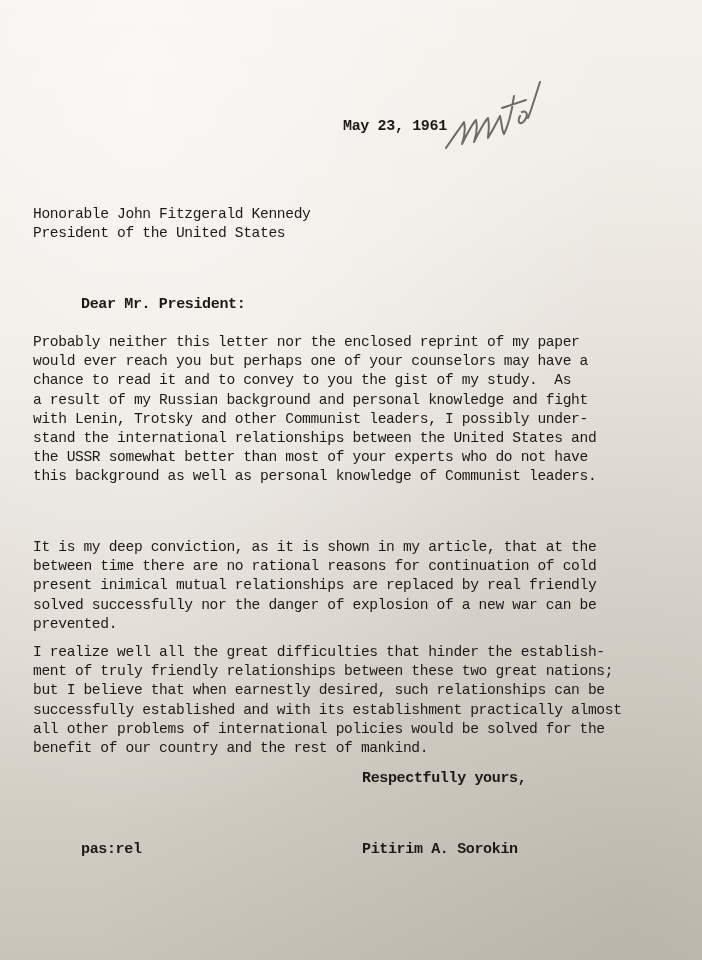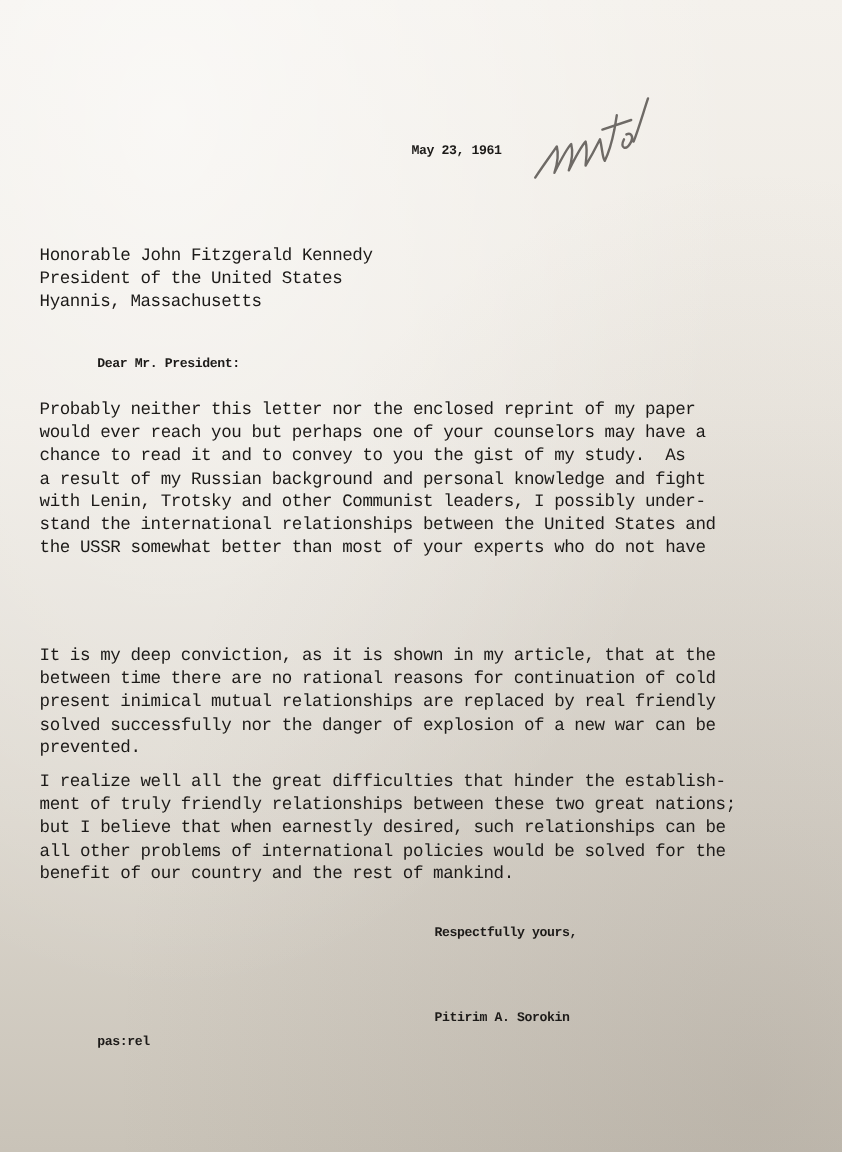--- a/index.html
+++ b/index.html
@@ -18,21 +18,21 @@
     .paper {
       position: absolute;
       inset: 0;
       background:
         radial-gradient(ellipse at 20% 10%, rgba(255,255,255,0.55), rgba(255,255,255,0) 60%),
         radial-gradient(ellipse at 90% 95%, rgba(120,110,100,0.18), rgba(0,0,0,0) 60%);
     }
     .line {
       position: absolute;
       white-space: pre;
-      font-size: 11px;
+      font-size: 15px;
       font-weight: bold;
       letter-spacing: -0.35px;
       line-height: 19px;
       padding-left: 48px;
     }
     .para {
       position: absolute;
       left: 33px;
       font-size: 14.6px;
       font-weight: normal;
@@ -47,64 +47,65 @@
       position: absolute;
       left: 442px;
       top: 78px;
       width: 110px;
       height: 75px;
     }
     .date { left: 295px; top: 117px; }
     .addr { left: 33px; top: 205px; }
     .salutation { left: 33px; top: 295px; text-align: right; }
     .closing { left: 314px; top: 769px; text-align: center; }
-    .initials { left: 33px; top: 860px; }
+    .initials { left: 33px; top: 840px; }
     .signature { left: 314px; top: 840px; }
   </style>
 </head>
 <body>
 
 <div class="paper">
 
   <div class="line date">May 23, 1961</div>
 
   <svg class="handwriting" viewBox="0 0 110 75">
     <path d="M4 70 C 12 58, 18 50, 22 44 C 24 52, 22 60, 20 66 C 26 54, 30 46, 34 42 C 36 50, 34 58, 32 64 C 38 52, 42 44, 46 40 C 48 48, 46 56, 46 60 C 52 50, 56 42, 58 38 C 60 46, 60 54, 62 56 C 66 48, 68 40, 70 30 L 72 18 M 60 30 L 84 22 M 78 38 C 74 46, 80 48, 84 40 C 86 36, 84 32, 80 34 M 86 40 C 90 30, 94 16, 98 4" fill="none" stroke="#6e6a66" stroke-width="2" stroke-linecap="round" stroke-linejoin="round"></path>
   </svg>
 
   <div class="para addr">
     <span>Honorable John Fitzgerald Kennedy</span>
     <span>President of the United States</span>
-    <span>Hyannis, Massachusetts</span>
   </div>
 
   <div class="line salutation">Dear Mr. President:</div>
 
   <div class="para" style="top:333px;">
     <span>Probably neither this letter nor the enclosed reprint of my paper</span>
     <span>would ever reach you but perhaps one of your counselors may have a</span>
     <span>chance to read it and to convey to you the gist of my study.  As</span>
     <span>a result of my Russian background and personal knowledge and fight</span>
     <span>with Lenin, Trotsky and other Communist leaders, I possibly under-</span>
     <span>stand the international relationships between the United States and</span>
     <span>the USSR somewhat better than most of your experts who do not have</span>
+    <span>this background as well as personal knowledge of Communist leaders.</span>
   </div>
 
   <div class="para" style="top:497px;margin-top:41px;">
     <span>It is my deep conviction, as it is shown in my article, that at the</span>
     <span>between time there are no rational reasons for continuation of cold</span>
     <span>present inimical mutual relationships are replaced by real friendly</span>
     <span>solved successfully nor the danger of explosion of a new war can be</span>
     <span>prevented.</span>
   </div>
 
   <div class="para" style="top:643px;">
     <span>I realize well all the great difficulties that hinder the establish-</span>
     <span>ment of truly friendly relationships between these two great nations;</span>
     <span>but I believe that when earnestly desired, such relationships can be</span>
+    <span>successfully established and with its establishment practically almost</span>
     <span>all other problems of international policies would be solved for the</span>
     <span>benefit of our country and the rest of mankind.</span>
   </div>
 
   <div class="line closing">Respectfully yours,</div>
 
   <div class="line initials">pas:rel</div>
 
   <div class="line signature">Pitirim A. Sorokin</div>
 

